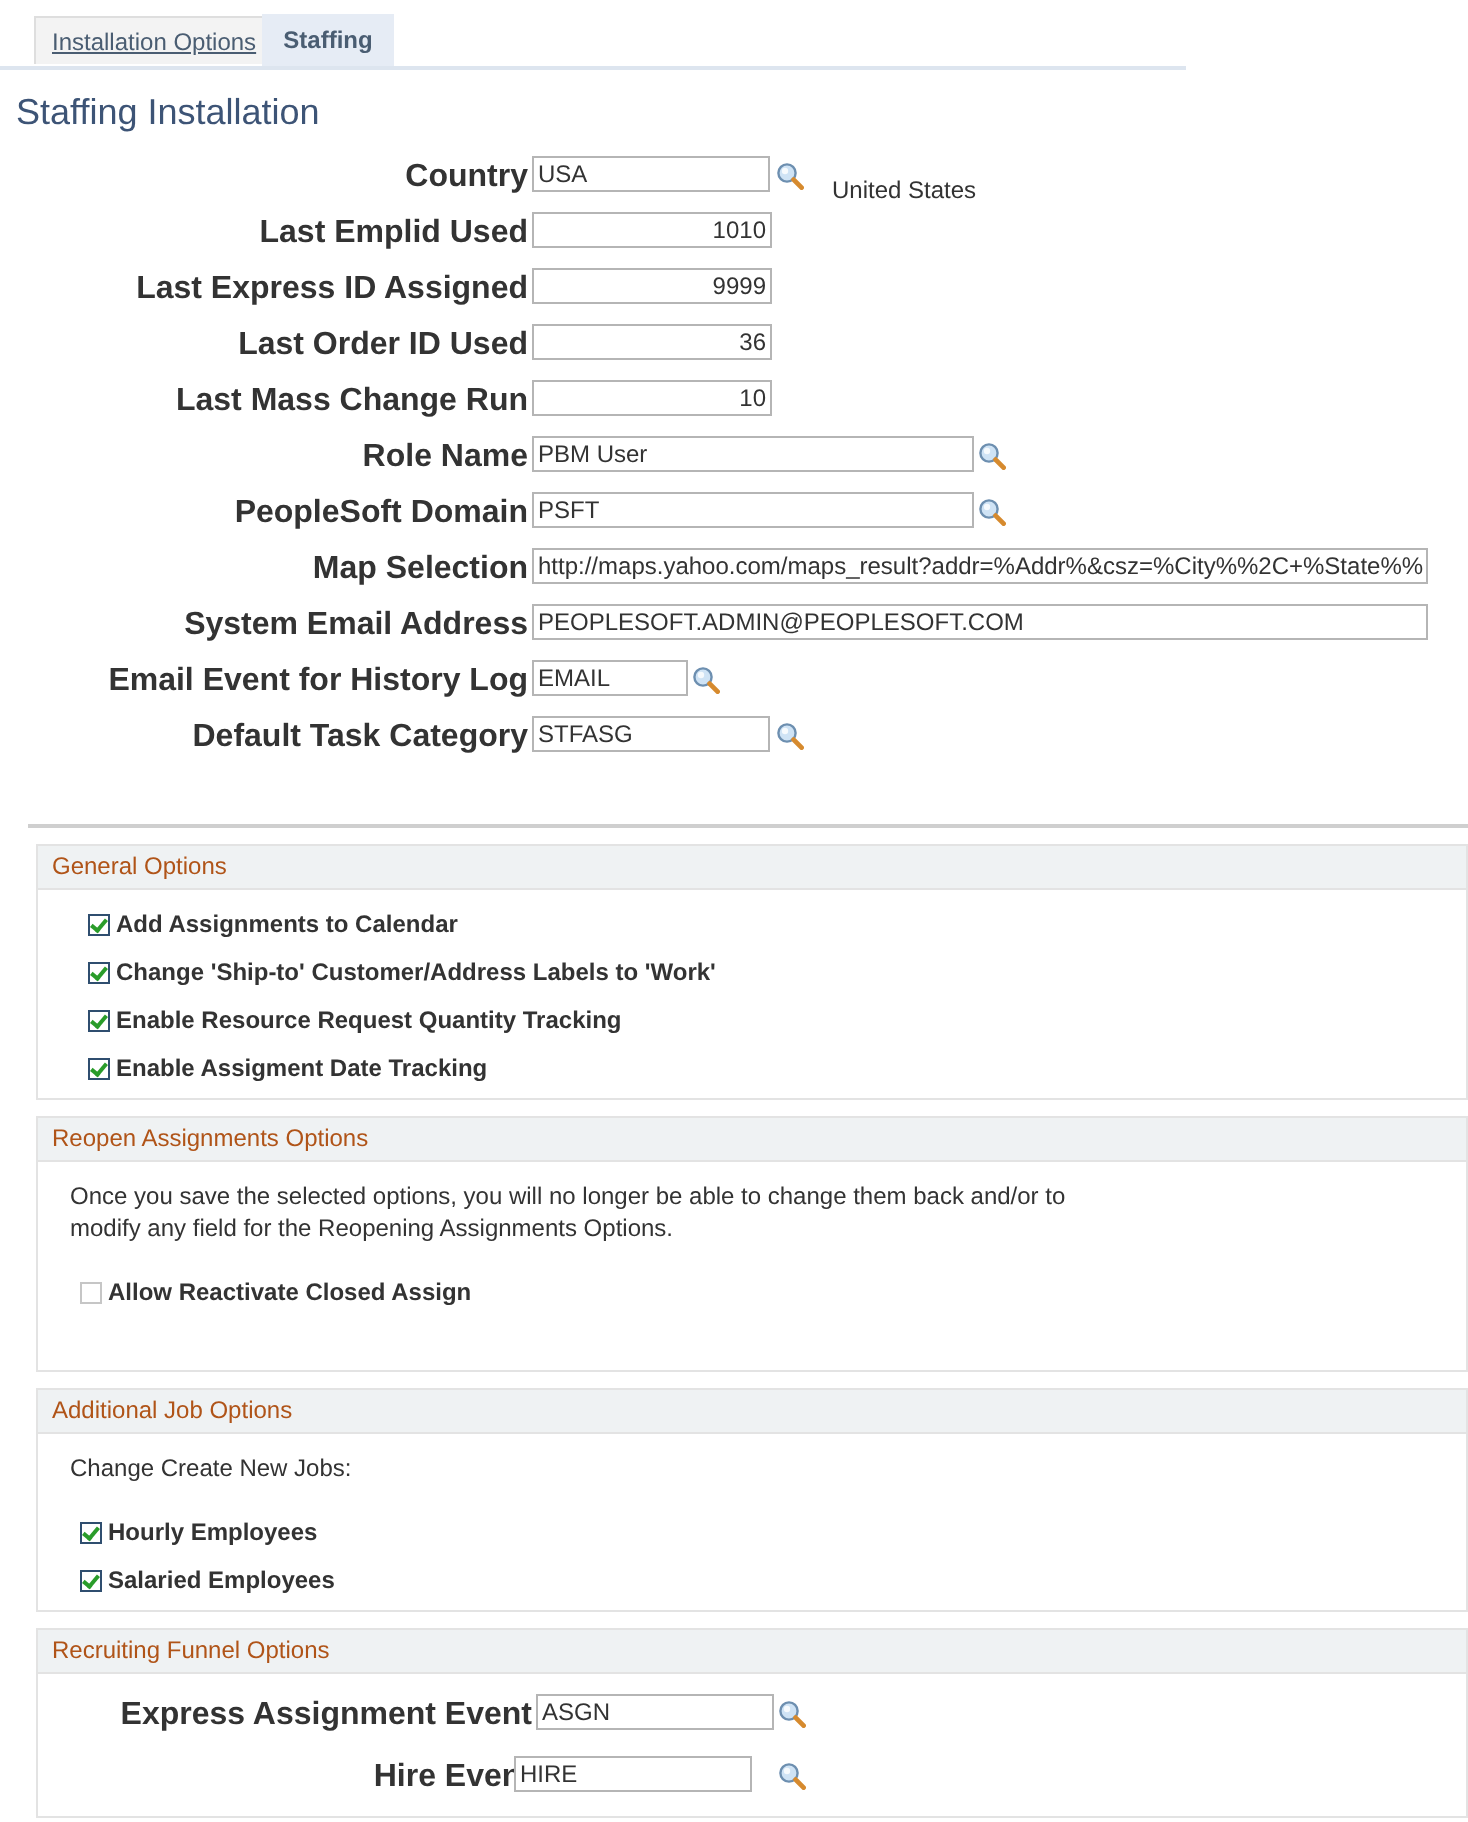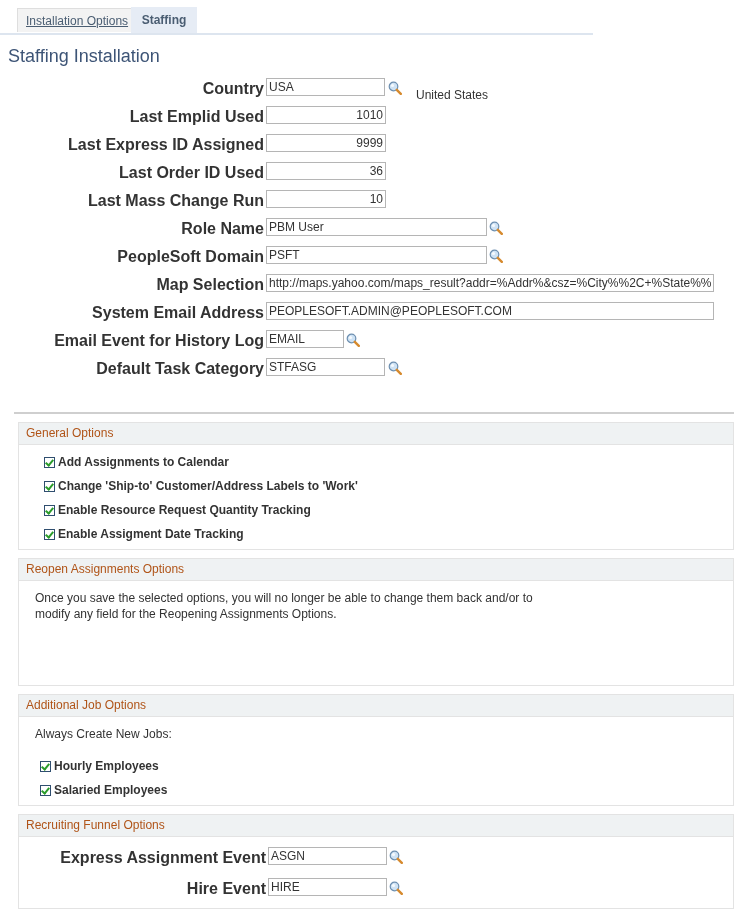--- a/index.html
+++ b/index.html
@@ -127,39 +127,40 @@
   <div class="cb-row" style="left:25px;top:55px;"><span class="cb checked"></span><span>Change 'Ship-to' Customer/Address Labels to 'Work'</span></div>
   <div class="cb-row" style="left:25px;top:103px;"><span class="cb checked"></span><span>Enable Assigment Date Tracking</span></div>
 </div>
 
 <div class="section" style="top:558px;height:128px;">
   <div class="sec-head">Reopen Assignments Options</div>
   <div class="note" style="left:16px;top:31px;">
     <div>Once you save the selected options, you will no longer be able to change them back and/or to</div>
     <div>modify any field for the Reopening Assignments Options.</div>
   </div>
+  <div class="cb-row" style="left:21px;top:79px;"><span class="cb disabled"></span><span>Allow Reactivate Closed Assign</span></div>
 </div>
 
 <div class="section" style="top:694px;height:112px;">
   <div class="sec-head">Additional Job Options</div>
-  <div class="note" style="left:16px;top:31px;">Always Create New Jobs:</div>
+  <div class="note" style="left:16px;top:31px;">Change Create New Jobs:</div>
   <div class="cb-row" style="left:21px;top:63px;"><span class="cb checked"></span><span>Hourly Employees</span></div>
   <div class="cb-row" style="left:21px;top:87px;"><span class="cb checked"></span><span>Salaried Employees</span></div>
 </div>
 
 <div class="section" style="top:814px;height:95px;">
   <div class="sec-head">Recruiting Funnel Options</div>
 </div>
 <div class="field-row" style="top:847px;width:266px;">
     <span class="lbl">Express Assignment Event</span>
   </div>
 <div class="inp" style="left:268px;top:847px;width:119px;">ASGN</div>
 <svg class="lookup" style="left:389px;top:850px;">
     <use href="#mag"></use>
   </svg>
 
 <div class="field-row" style="top:878px;width:266px;">
     <span class="lbl">Hire Event</span>
   </div>
-<div class="inp" style="left:268px;top:878px;width:119px;">HIRE</div>
+<div class="inp" style="left:257px;top:878px;width:119px;">HIRE</div>
 <svg class="lookup" style="left:389px;top:881px;">
     <use href="#mag"></use>
   </svg>
 
 </body></html>

